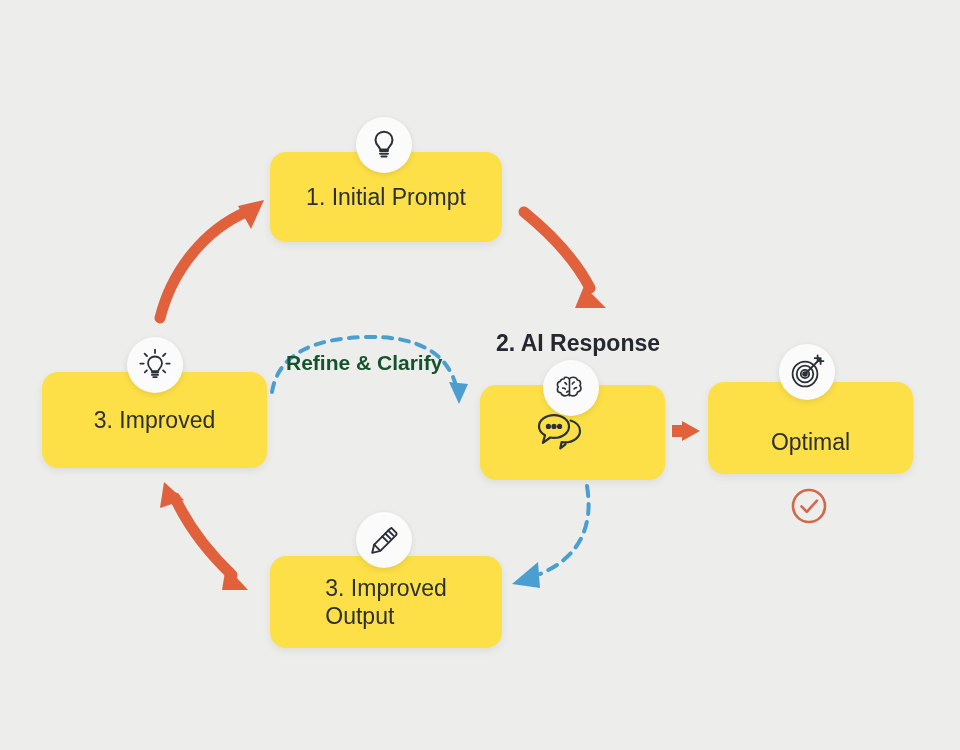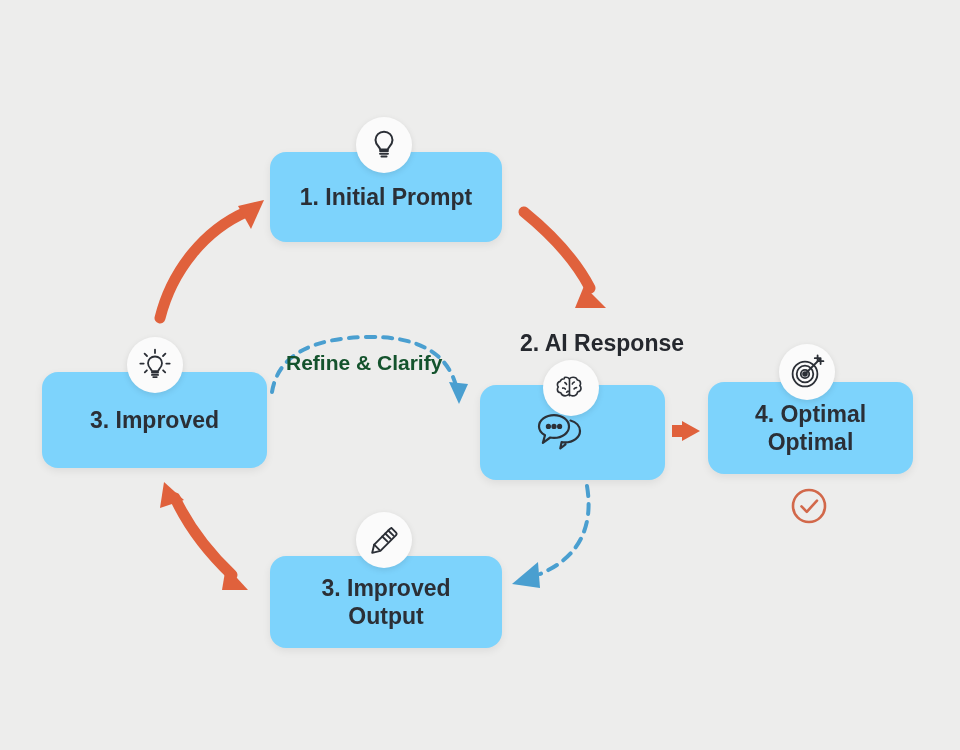--- a/index.html
+++ b/index.html
@@ -7,43 +7,43 @@
     width:960px;height:750px;
     background:#eeeeee;
     font-family:"Liberation Sans", sans-serif;
     overflow:hidden;
   }
   #canvas{position:relative;width:960px;height:750px;background:#ededec;}
 
   
   .node{
     position:absolute;
-    background:#7dd3fc;
+    background:#fde047;
     border-radius:16px;
     box-shadow:0 3px 8px rgba(0,0,0,.07);
     display:flex;align-items:center;justify-content:center;
-    text-align:center;
+    text-align:left;
     color:#2b2f36;
-    font-weight:bold;
+    font-weight:normal;
     line-height:1.22;
   }
   #node-initial{left:270px;top:152px;width:232px;height:90px;font-size:23px;}
   #node-ai{left:480px;top:385px;width:185px;height:95px;font-size:23px;}
   #node-improved{left:42px;top:372px;width:225px;height:96px;font-size:23px;}
   #node-improved-prompt{left:270px;top:556px;width:232px;height:92px;font-size:23px;}
   #node-optimal{left:708px;top:382px;width:205px;height:92px;font-size:23px;}
 
   
   .float-label{
     position:absolute;
     font-weight:bold;
     color:#25282e;
     white-space:nowrap;
   }
-  #label-ai{left:520px;top:330px;font-size:23px;}
+  #label-ai{left:496px;top:330px;font-size:23px;}
 
   #label-refine{
     position:absolute;left:286px;top:351px;
     font-size:21px;font-weight:bold;color:#14532d;white-space:nowrap;
   }
 
   
   .badge{
     position:absolute;
     width:56px;height:56px;border-radius:50%;
@@ -117,21 +117,21 @@
 
   <div class="node" id="node-improved-prompt">
     <span>
       <span>3. Improved</span><br>
       <span>Output</span>
     </span>
   </div>
 
   <div class="node" id="node-optimal">
     <span>
-      <span>4. Optimal</span><br>
+      <br>
       <span>Optimal</span>
     </span>
   </div>
 
   <div class="float-label" id="label-ai">2. AI Response</div>
 
   <div id="label-refine">Refine &amp; Clarify</div>
 
   <div class="badge" id="badge-bulb">
     <svg width="34" height="34" viewBox="0 0 32 32" fill="none" stroke="#2b2f36" stroke-width="1.9" stroke-linecap="round" stroke-linejoin="round">

